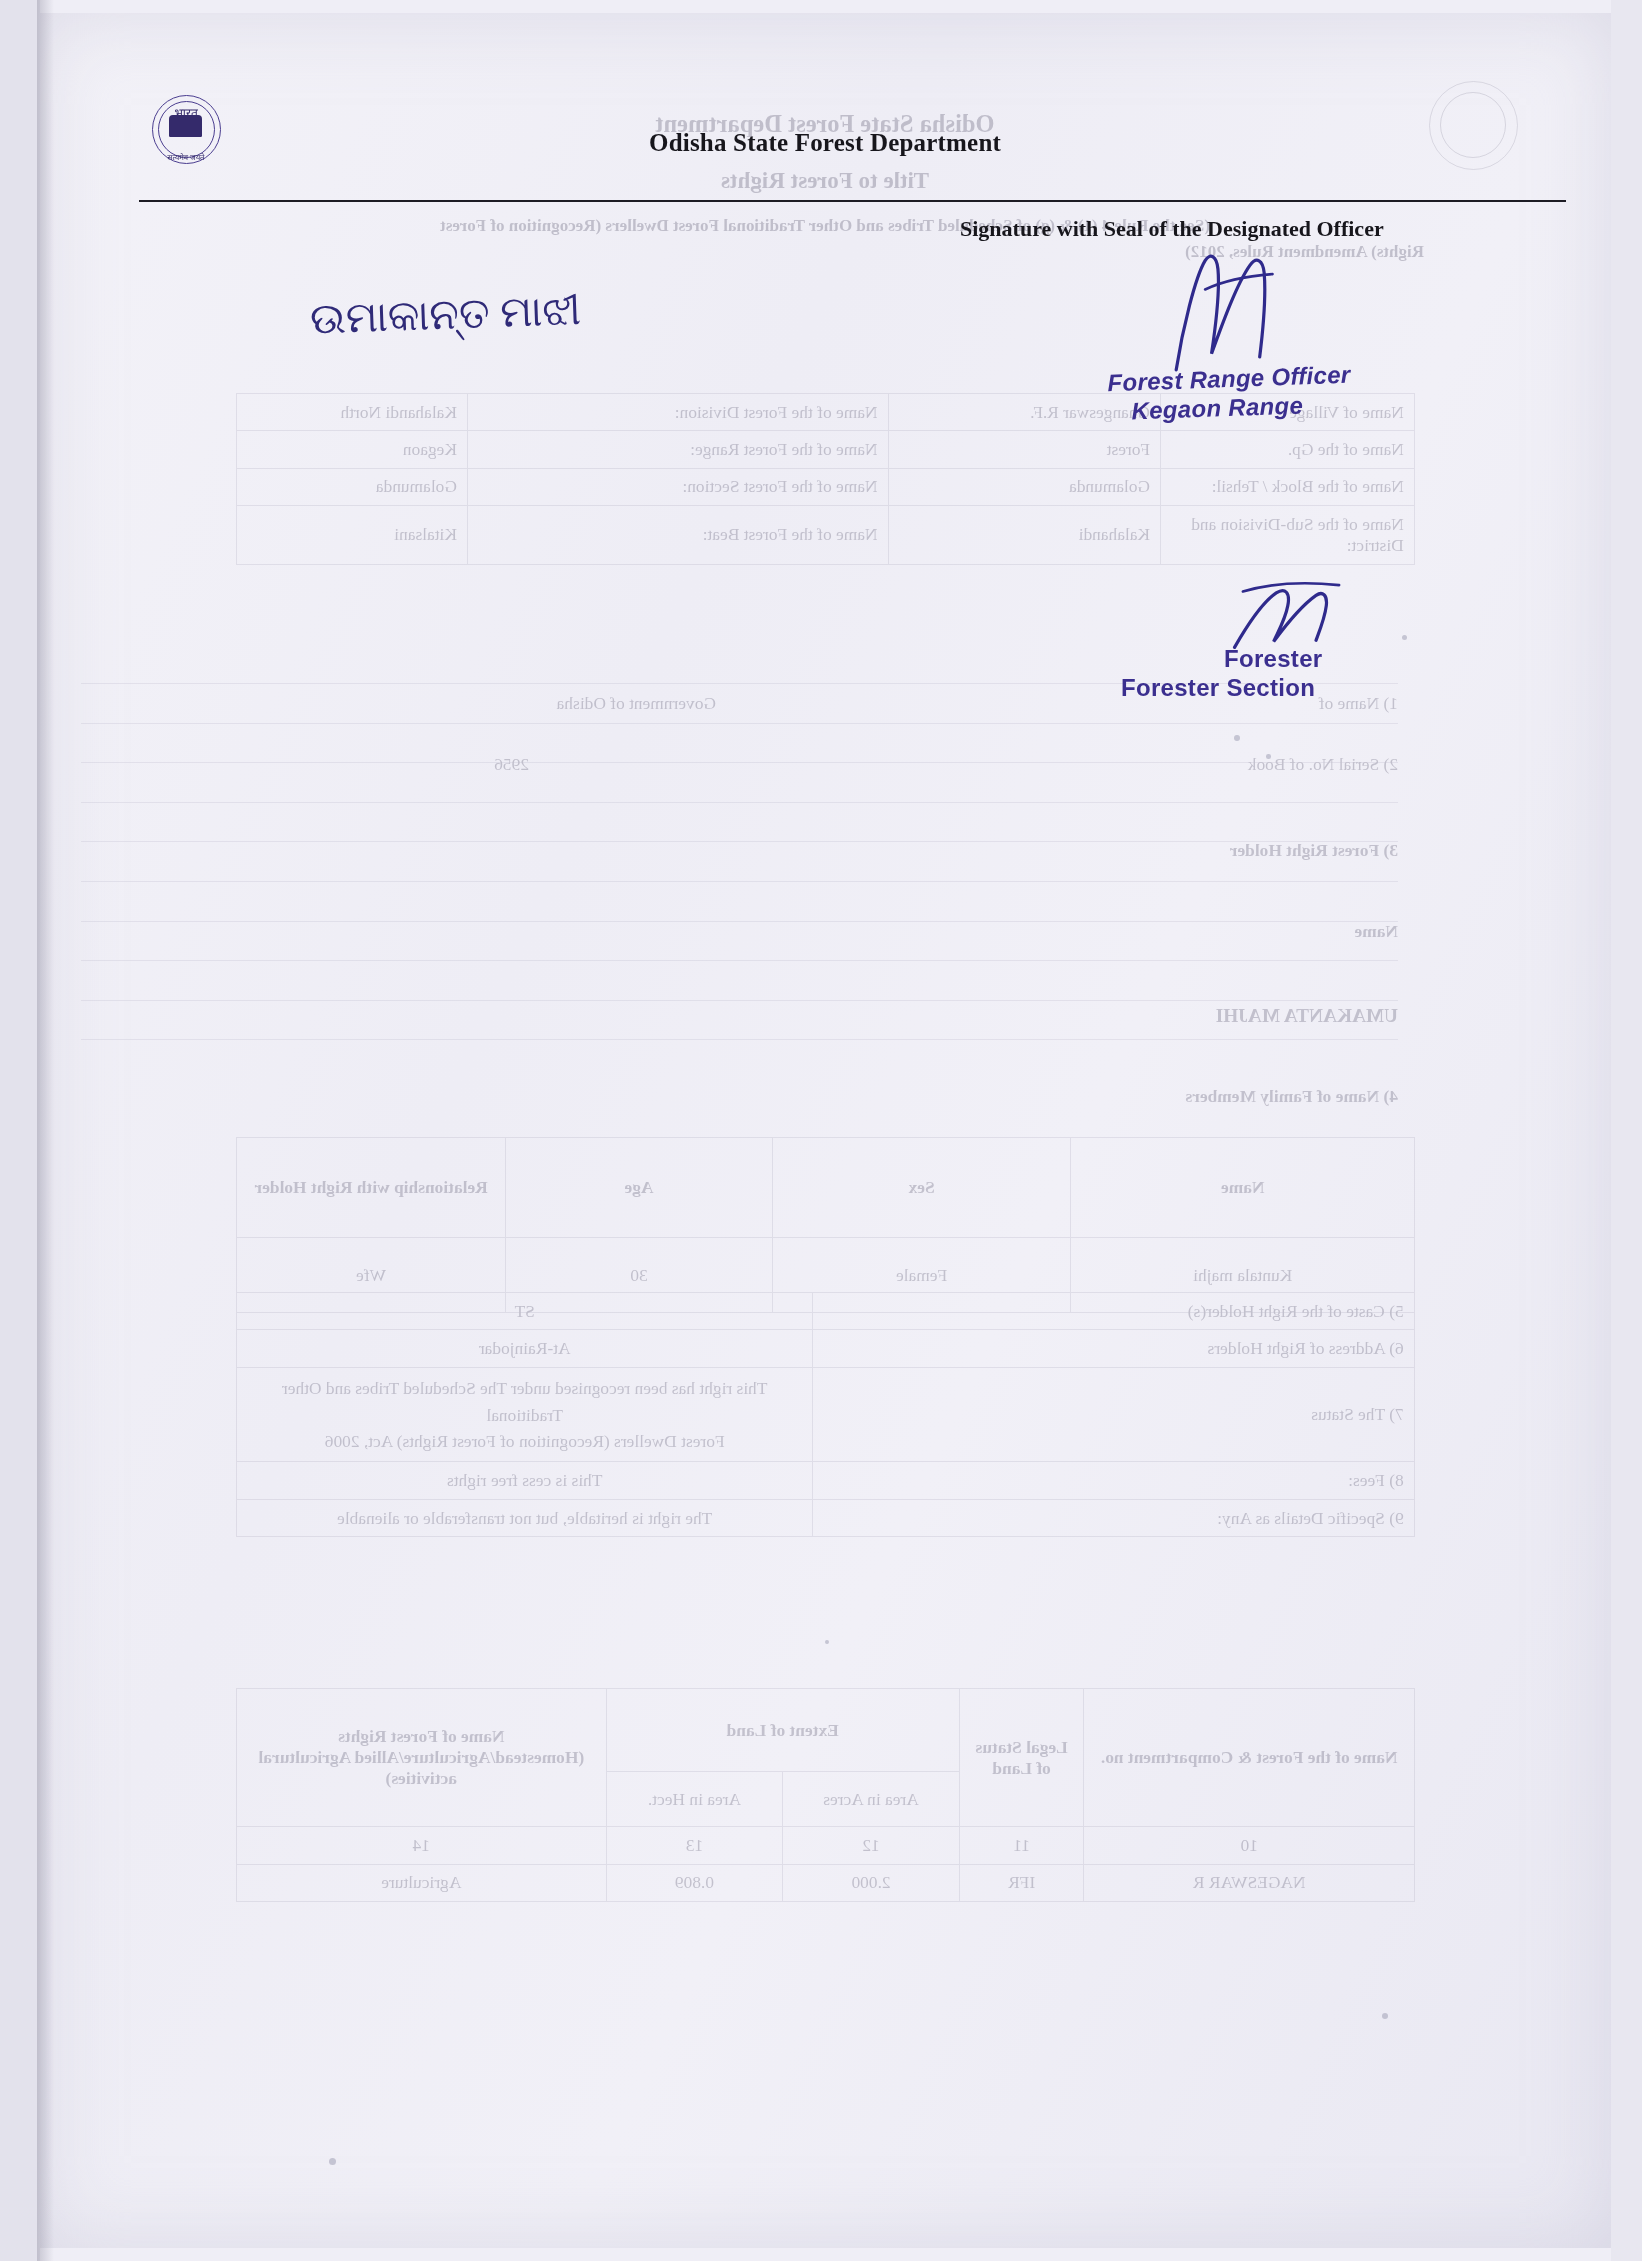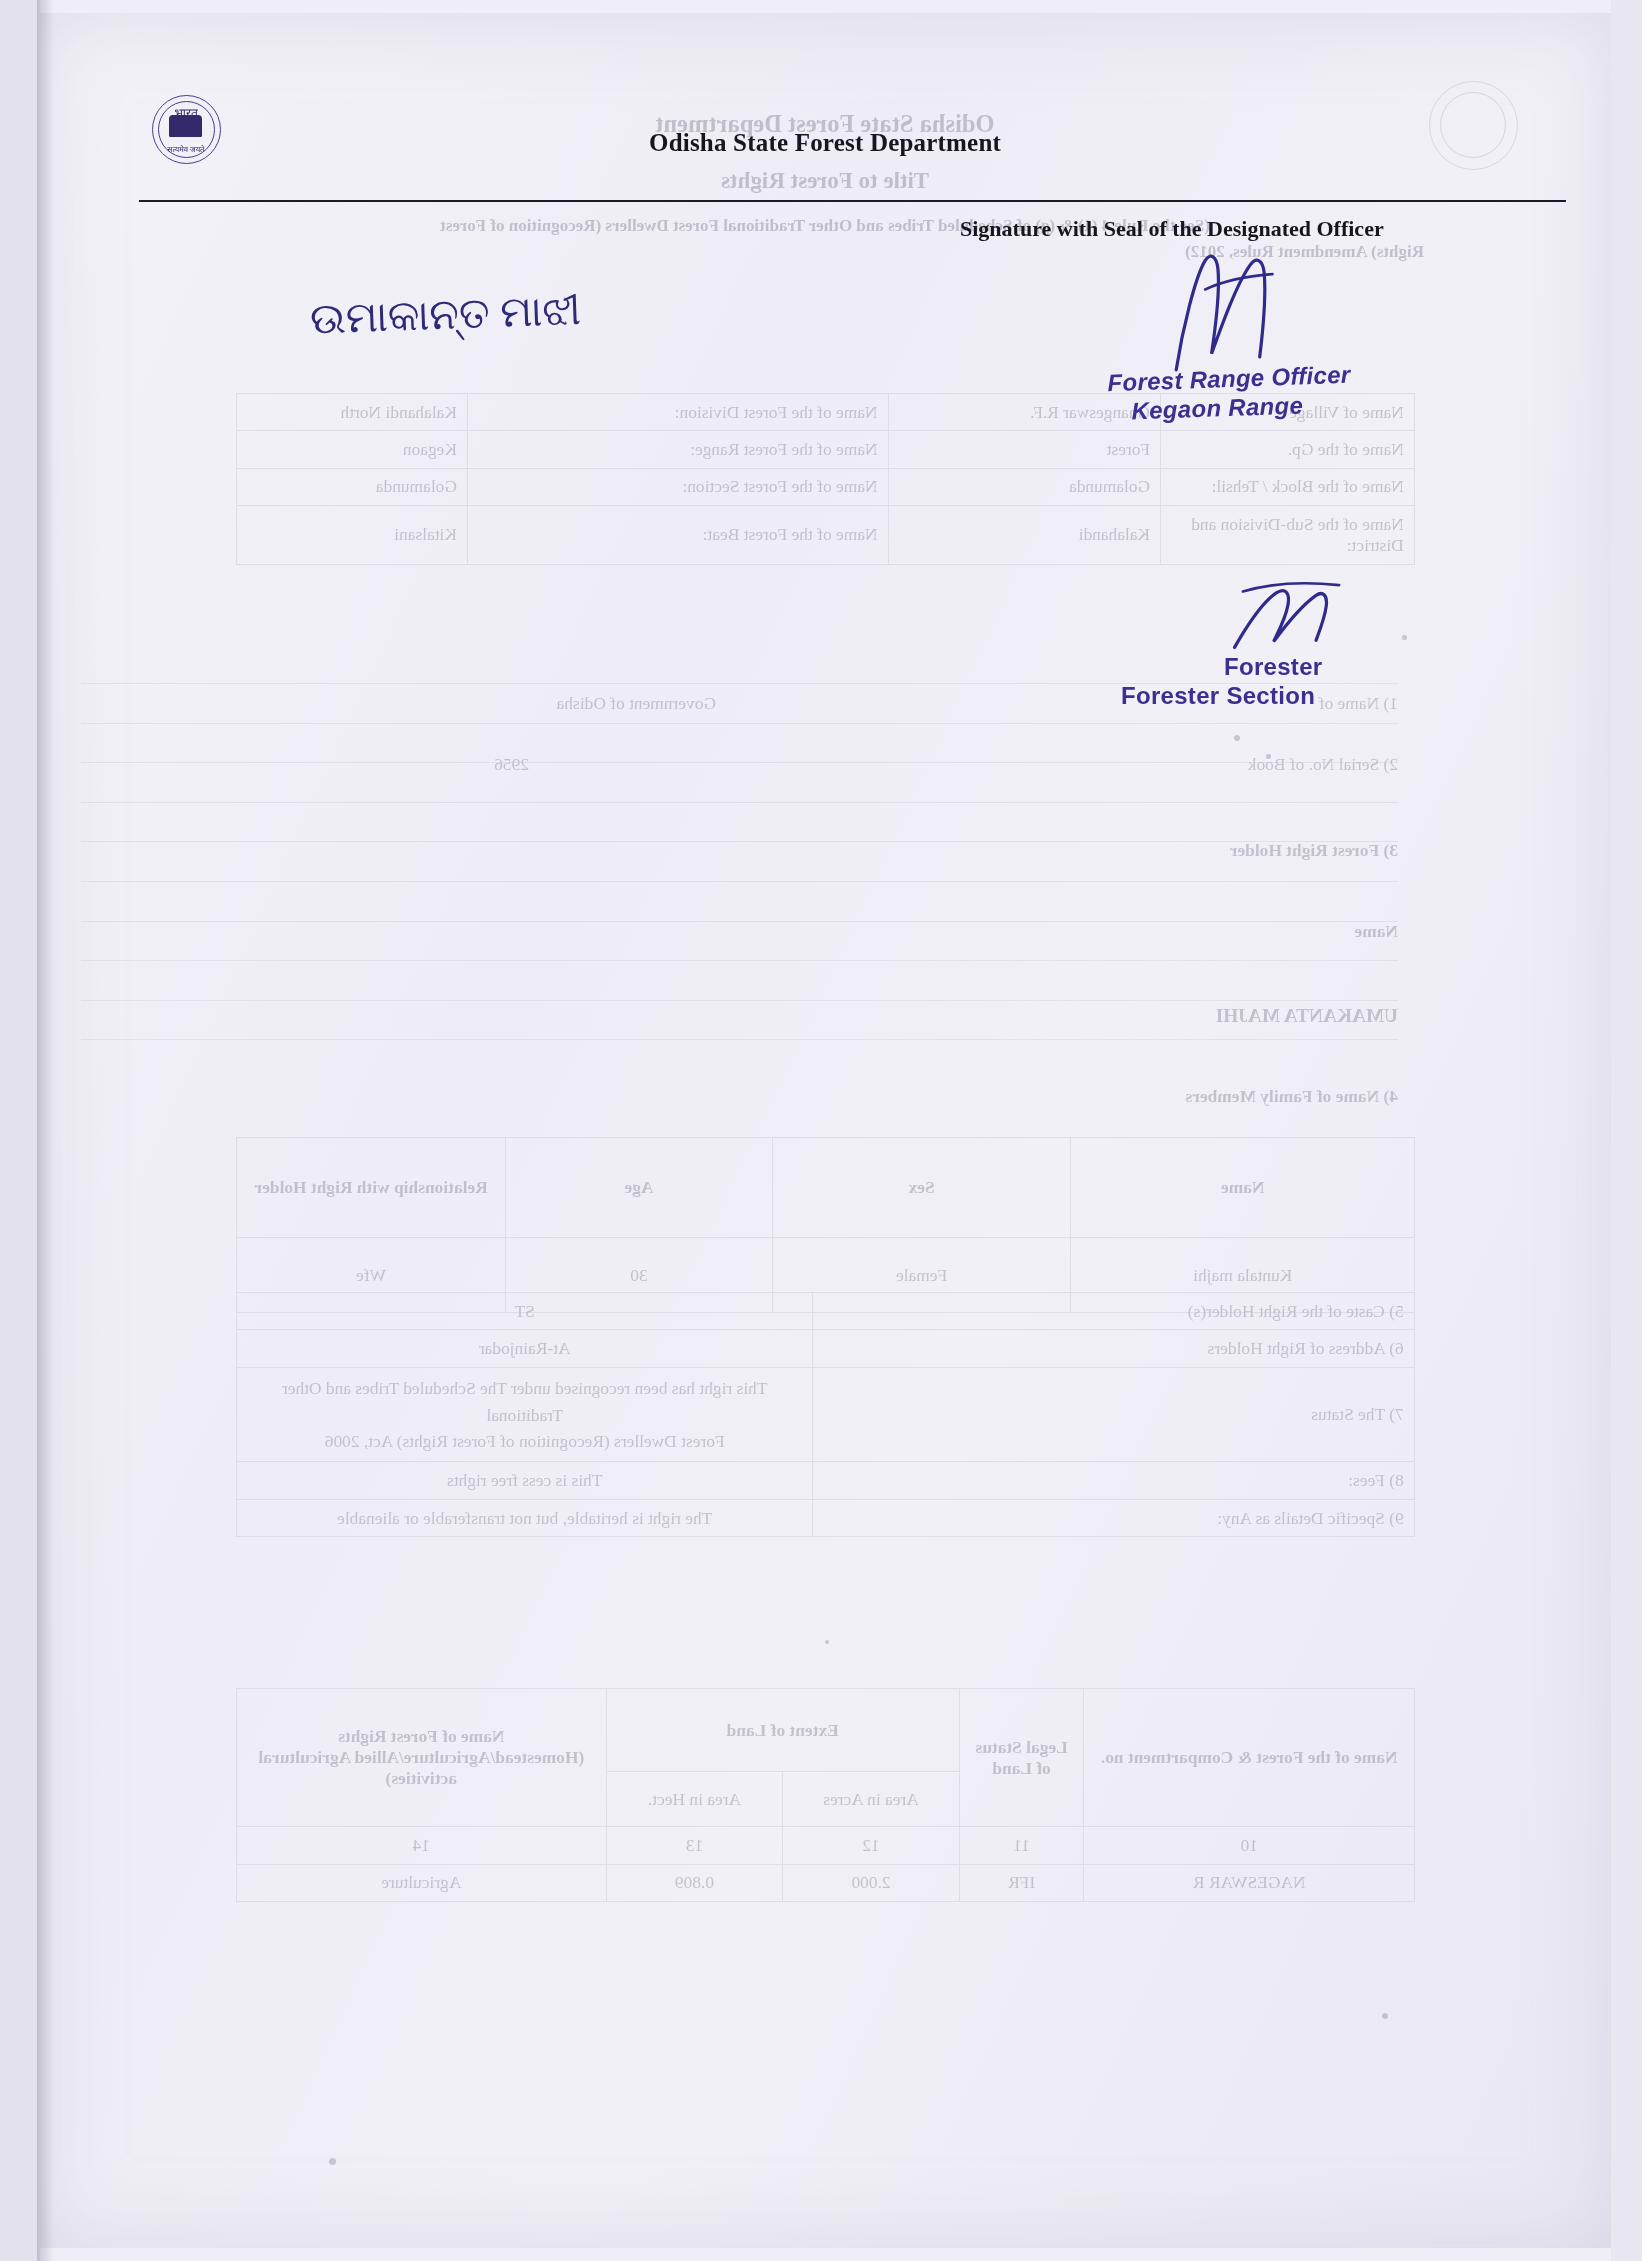--- a/index.html
+++ b/index.html
@@ -102,21 +102,21 @@
   .emblem .txt-top {
     position: absolute;
     left: 11.6px; top: 14px;
     width: 45px;
     font-size: 12px;
     text-align: center;
     color: #342a6b;
   }
   .emblem .txt-bot {
     position: absolute;
-    left: 6.4px; top: 54px;
+    left: 6.4px; top: 62px;
     width: 55px;
     font-size: 7.7px;
     text-align: center;
     color: #342a6b;
   }
   .dept-title {
     position: absolute;
     left: 0;
     top: 116px;
     width: 1572px;
@@ -187,21 +187,20 @@
     letter-spacing: 0.3px;
     transform: rotate(-2deg);
   }
   .stamp-forester {
     left: 1082px;
     top: 631px;
     font-size: 24px;
     line-height: 1.22;
     letter-spacing: 0.3px;
     font-style: normal;
-    margin-top: 8px;
   }
   .sig-scribble {
     position: absolute;
     left: 1121px;
     top: 238px;
     width: 148px;
     height: 122px;
   }
   .sig-scribble2 {
     position: absolute;

